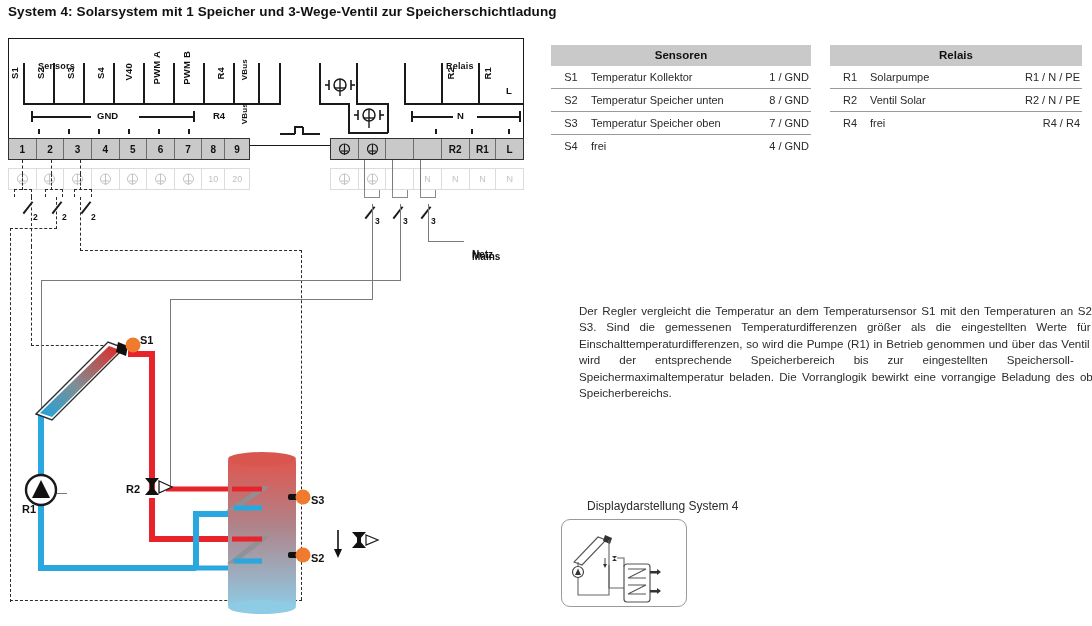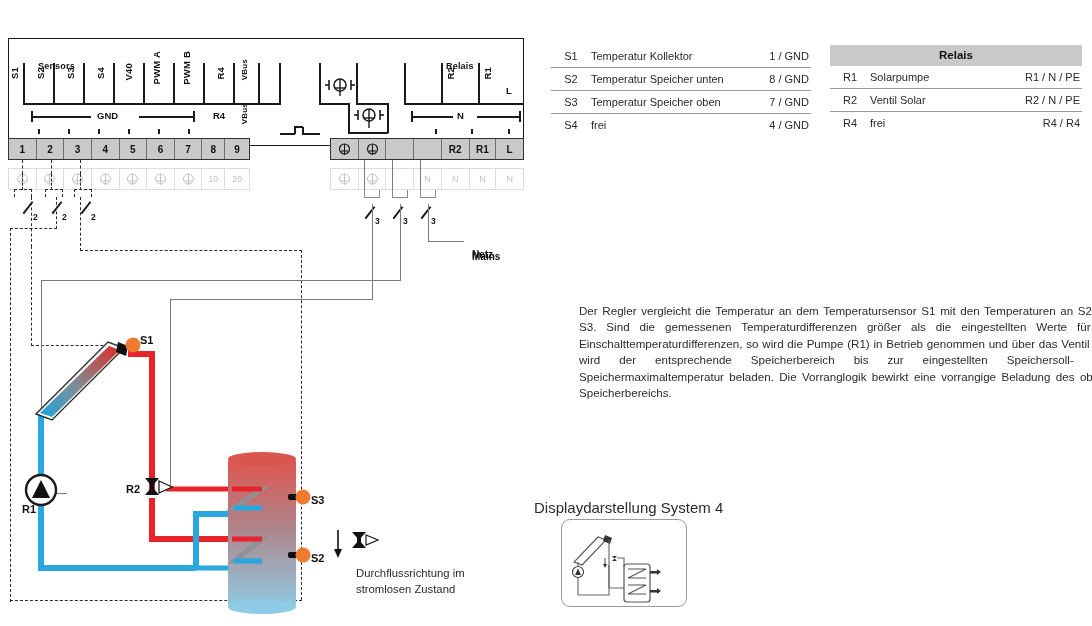--- a/index.html
+++ b/index.html
@@ -118,38 +118,39 @@
     text-align: justify;
   }
 
   
   .flow-cap {
     position: absolute; font-size: 11.3px; line-height: 1.38; color: #2b2b2b;
   }
 
   
   .disp-cap {
-    position: absolute; left: 534px; top: 499px;
-    font-size: 15px; color: #2b2b2b;
+    position: absolute; left: 587px; top: 499px;
+    font-size: 12px; color: #2b2b2b;
   }
   .disp-box {
     position: absolute; left: 561px; top: 519px;
     width: 126px; height: 88px;
     border: 1.3px solid #9a9a9a; border-radius: 9px; background: #fff;
   }
 
   .schem-label {
     position: absolute; font-size: 11px; font-weight: bold; color: #111;
   }
 </style>
 </head>
 <body>
 
 <div id="root">
 
+  <div class="page-title">System 4: Solarsystem mit 1 Speicher und 3-Wege-Ventil zur Speicherschichtladung</div>
 
   <div class="ctrl-box">
 
     <div class="grp-label" style="left:29px; top:22px;">Sensors</div>
     <div class="grp-label" style="left:437px; top:22px;">Relais</div>
 
     <div class="vsep" style="left:14px;  top:24px; height:42px;"></div>
     <div class="vsep" style="left:44px;  top:24px; height:42px;"></div>
     <div class="vsep" style="left:74px;  top:24px; height:42px;"></div>
     <div class="vsep" style="left:104px; top:24px; height:42px;"></div>
@@ -524,26 +525,23 @@
   <div class="schem-label" style="left:22px;  top:503px;">R1</div>
   <div class="schem-label" style="left:126px; top:483px;">R2</div>
 
   <svg style="position:absolute; left:330px; top:528px; width:60px; height:32px;" viewBox="0 0 60 32">
     <line x1="8" y1="2" x2="8" y2="24" stroke="#111" stroke-width="1.6"></line>
     <polygon points="8,30 4,21 12,21" fill="#111"></polygon>
     <polygon points="22,4 36,4 22,20 36,20" fill="#111"></polygon>
     <polygon points="36,7 48,12 36,17" fill="#ffffff" stroke="#1a1a1a" stroke-width="1.2"></polygon>
     <rect x="27" y="9" width="4" height="6" fill="#111"></rect>
   </svg>
-  <div class="flow-cap" style="left:356px; top:566px;">
-    <div>Durchflussrichtung im</div>
-    <div>stromlosen Zustand</div>
-  </div>
 
   <div class="tbl" style="left:551px; top:45px; width:260px;">
+    <div class="thead">Sensoren</div>
     <table>
       <tbody>
         <tr>
           <td class="c1">S1</td>
           <td class="c2">Temperatur Kollektor</td>
           <td class="c3">1 / GND</td>
         </tr>
         <tr>
           <td class="c1">S2</td>
           <td class="c2">Temperatur Speicher unten</td>

